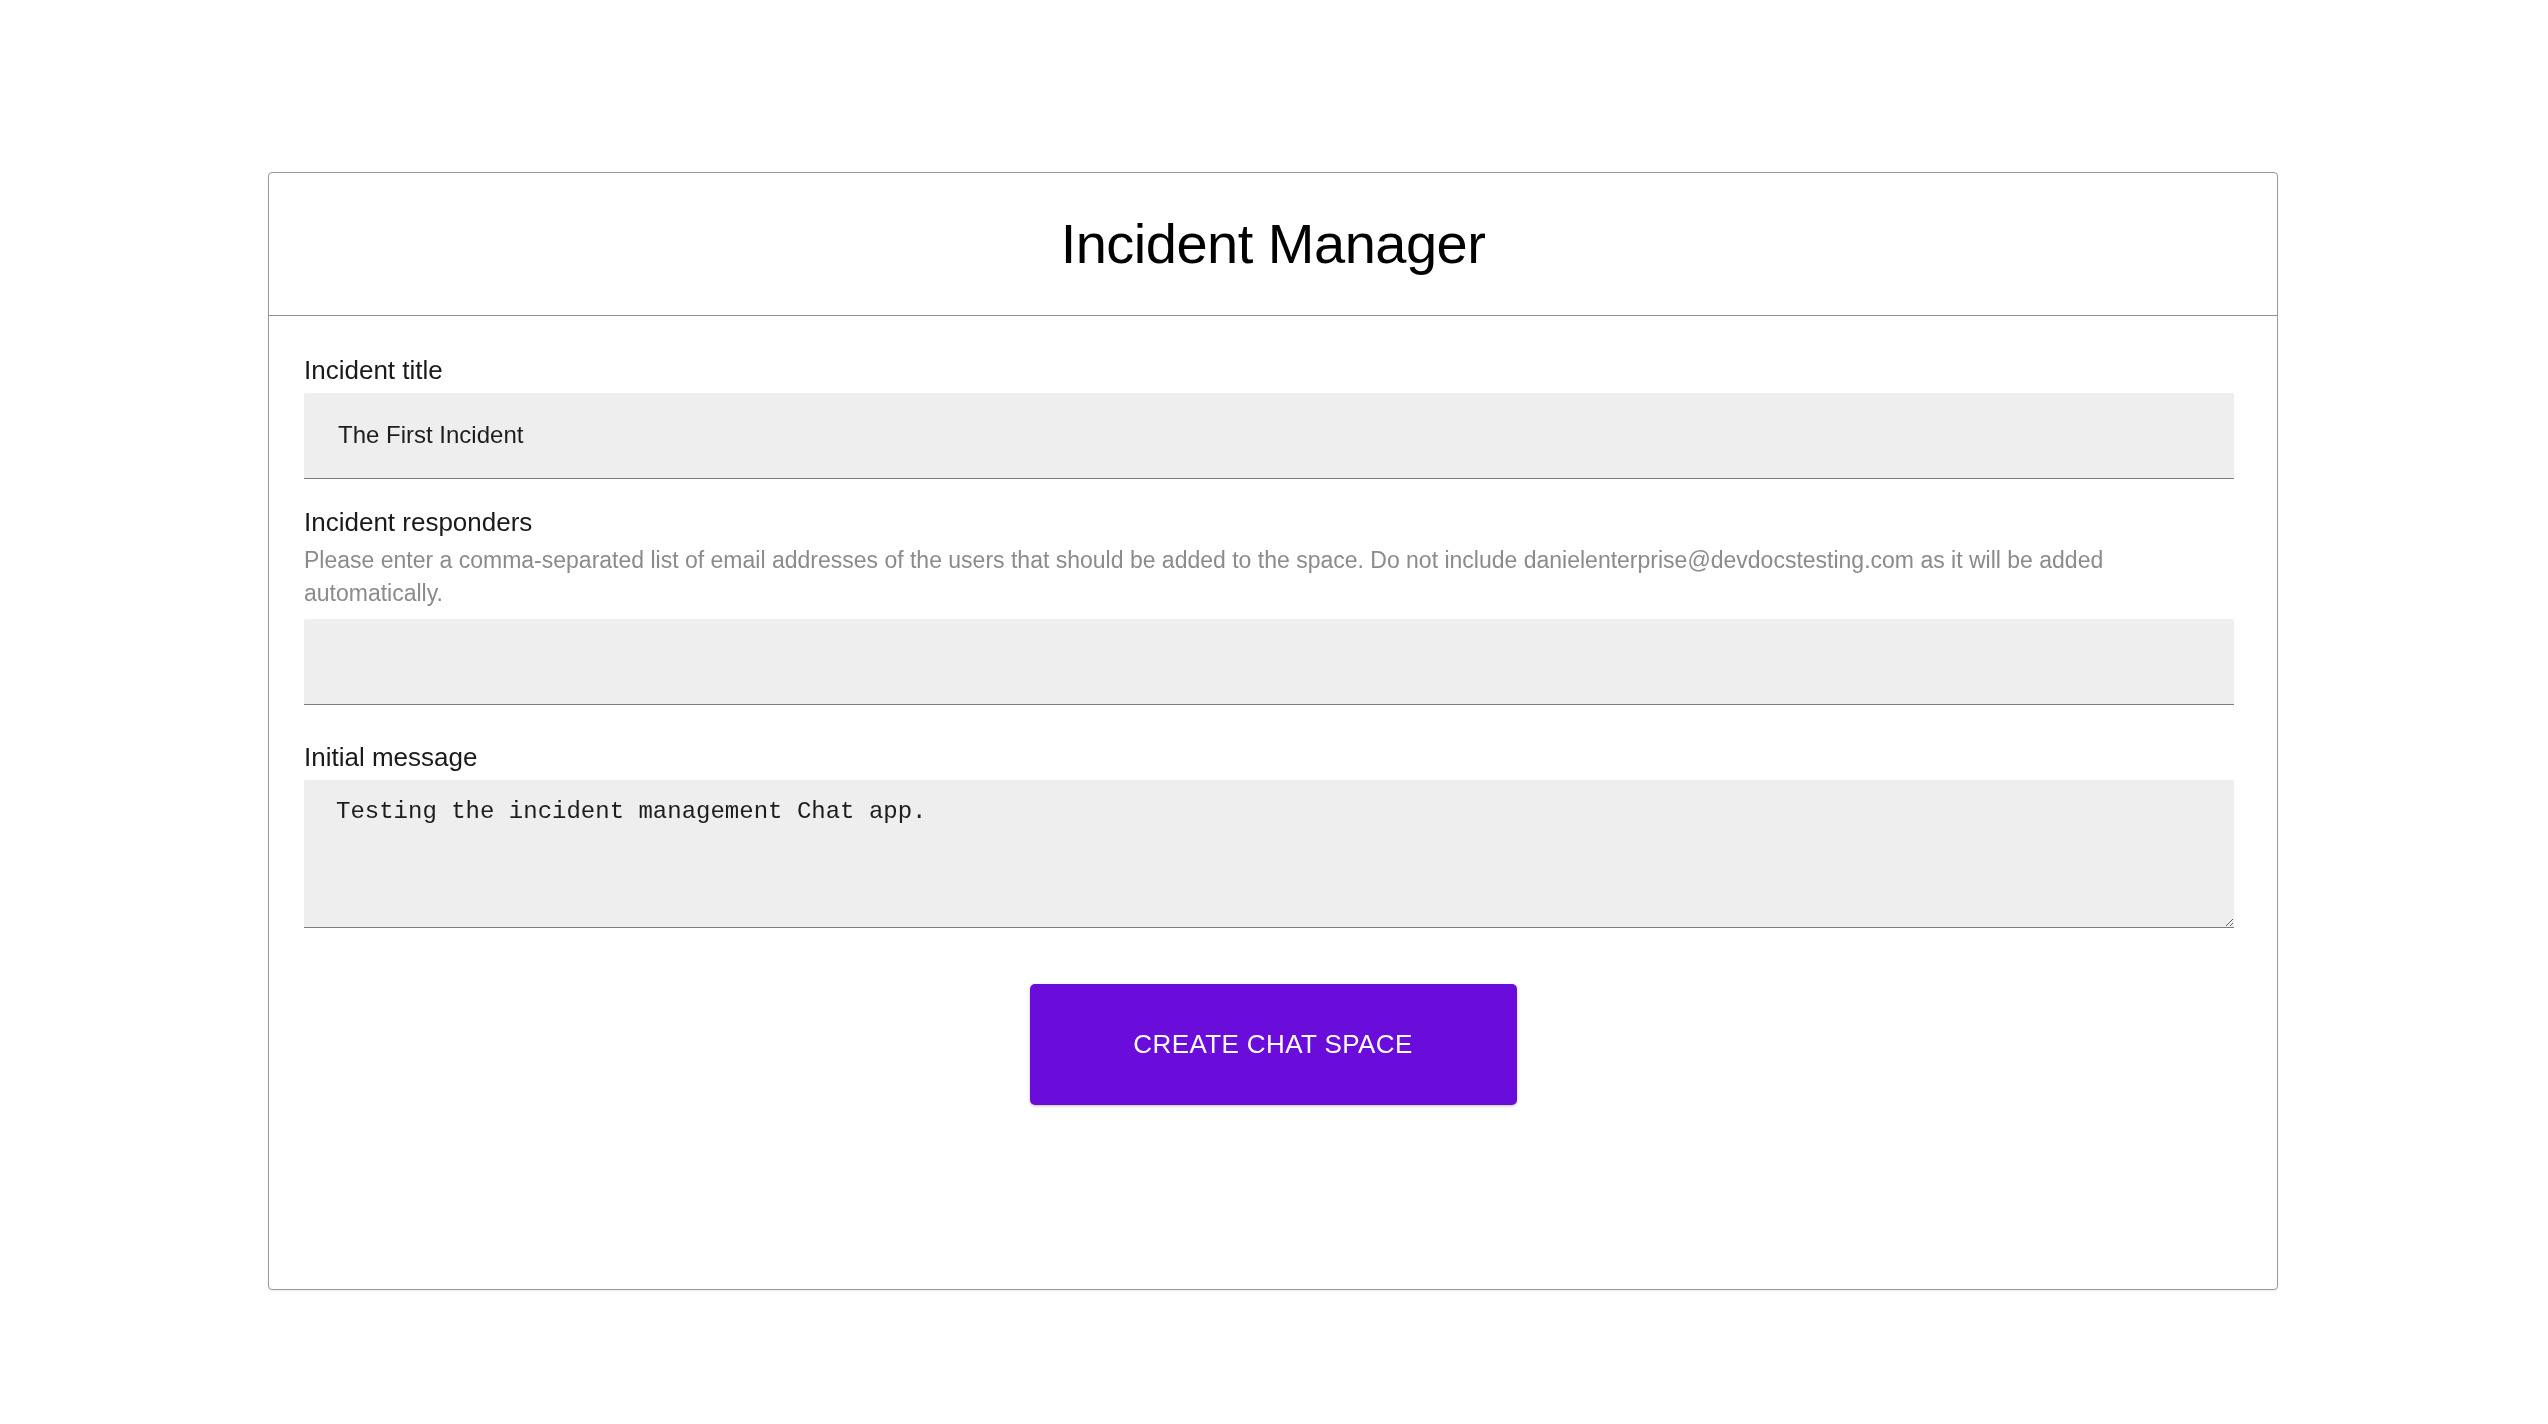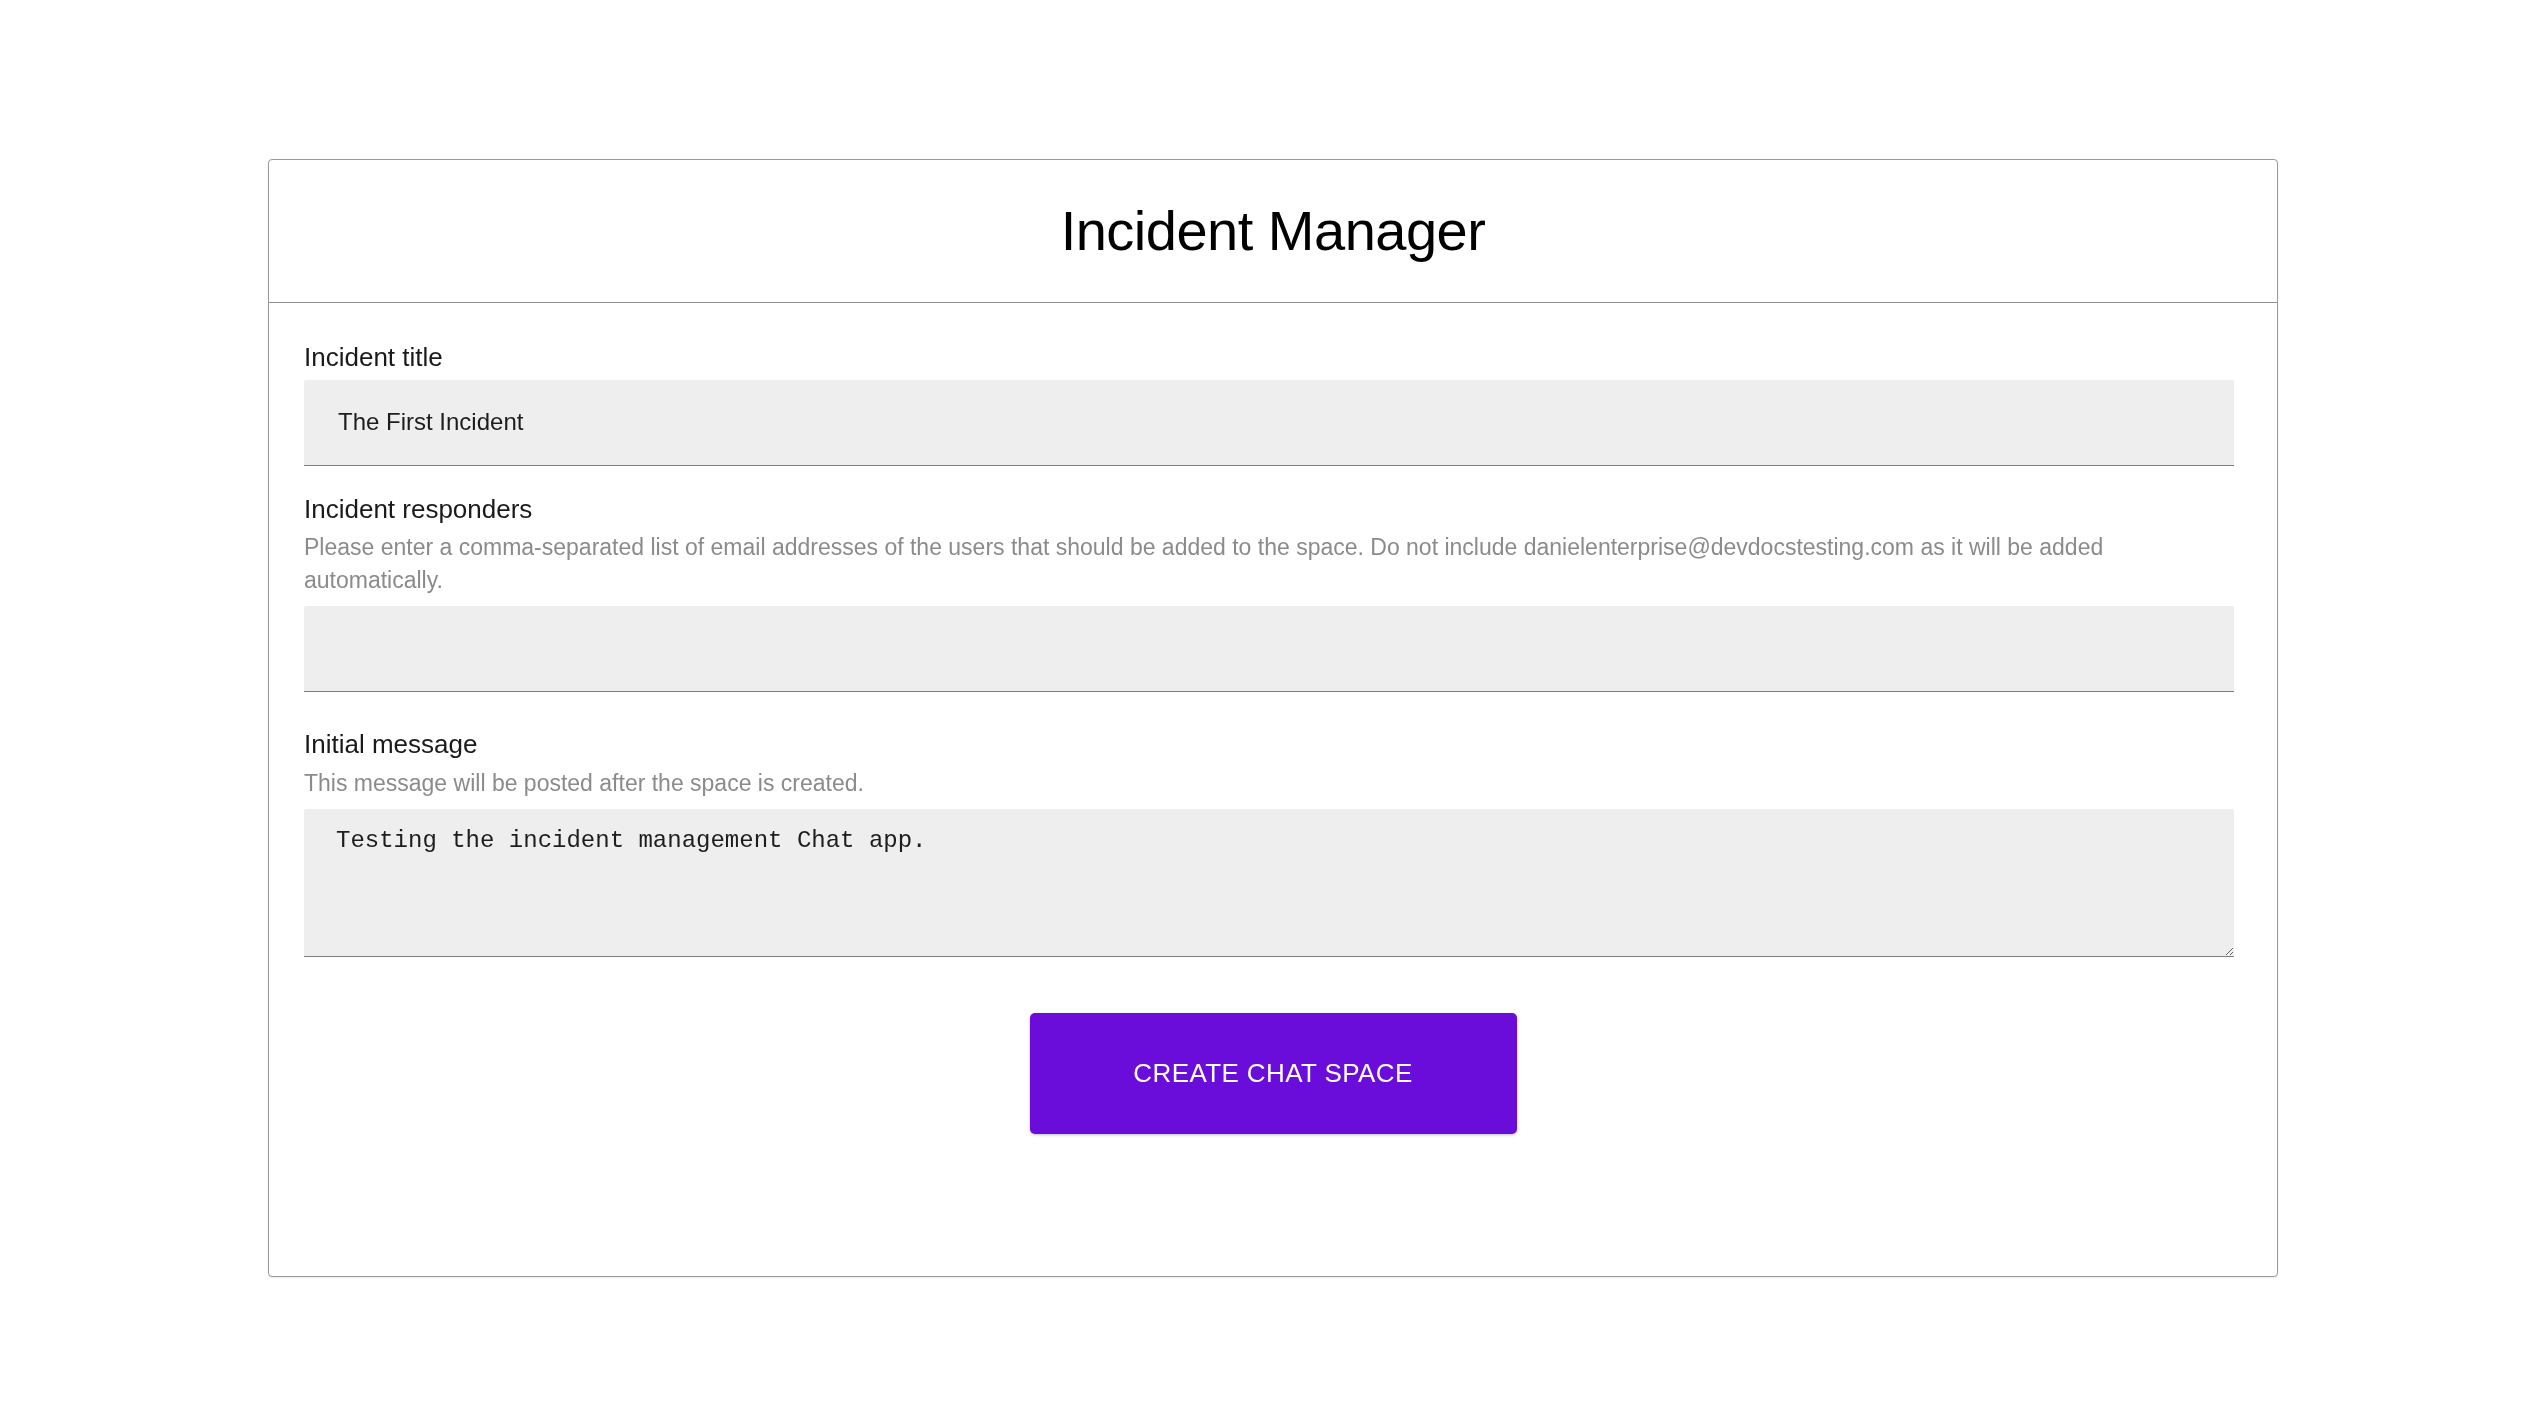--- a/index.html
+++ b/index.html
@@ -11,21 +11,21 @@
     overflow: hidden;
   }
   body {
     font-family: "Liberation Sans", sans-serif;
     -webkit-font-smoothing: antialiased;
   }
 
   .card {
     position: absolute;
     left: 268px;
-    top: 159px;
+    top: 172px;
     width: 2010px;
     height: 1118px;
     background: #ffffff;
     border: 1px solid #9a9a9a;
     border-radius: 4px;
     box-sizing: border-box;
     box-shadow: 0 1px 2px rgba(0,0,0,0.08);
   }
 
   .card-header {
@@ -140,21 +140,20 @@
     </div>
 
     <div class="field-group responders">
       <div class="field-label">Incident responders</div>
       <div class="field-help">Please enter a comma-separated list of email addresses of the users that should be added to the space. Do not include danielenterprise@devdocstesting.com as it will be added automatically.</div>
       <input class="input-box" type="text" value="" style="">
     </div>
 
     <div class="field-group">
       <div class="field-label">Initial message</div>
-      <div class="field-help">This message will be posted after the space is created.</div>
       <textarea class="textarea-box" style="">Testing the incident management Chat app.</textarea>
     </div>
 
     <div class="button-row">
       <button class="primary-button">CREATE CHAT SPACE</button>
     </div>
 
   </div>
 </div>
 

